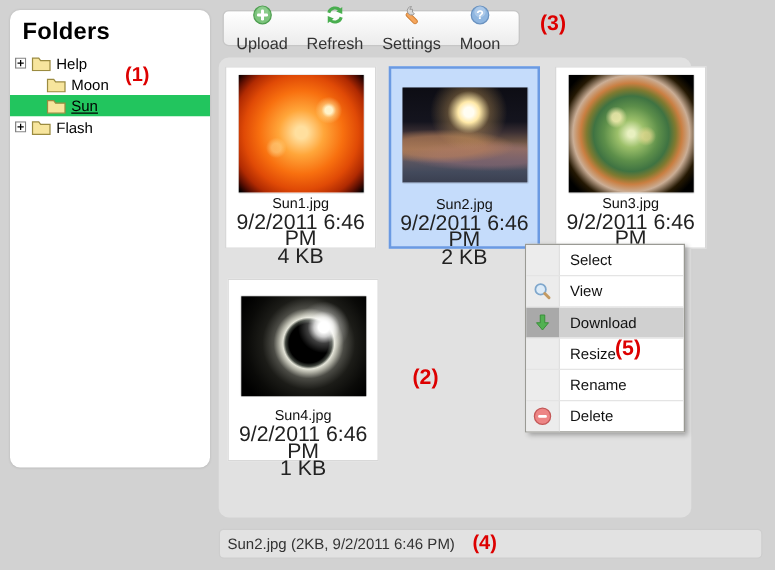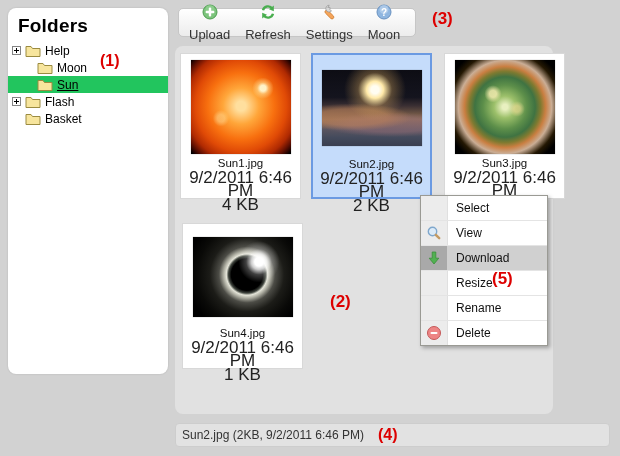--- a/index.html
+++ b/index.html
@@ -134,30 +134,20 @@
         </span>
         <span class="sp4"></span>
         <span class="tw">
           <svg width="16" height="13">
               <path d="M1 2.5 h5 l1.5 2 H15 v8 H1 z" fill="#f7e59d" stroke="#9b8b40"></path>
             </svg>
         </span>
         <span class="tree-label">Flash</span>
       </div>
 
-      <div class="tree-row">
-        <span class="sp13"></span>
-        <span class="sp4"></span>
-        <span class="tw">
-          <svg width="16" height="13">
-              <path d="M1 2.5 h5 l1.5 2 H15 v8 H1 z" fill="#f7e59d" stroke="#9b8b40"></path>
-            </svg>
-        </span>
-        <span class="tree-label">Basket</span>
-      </div>
     </div>
     <div class="ann" id="ann1">(1)</div>
   </div>
 
   <div id="toolbar">
     <div class="tb-btn">
       <span>
         <svg width="16" height="16">
             <circle cx="8" cy="8" r="7" fill="#7cc47c" stroke="#4e9e50"></circle>
             <circle cx="8" cy="5.5" r="4.5" fill="#9ad49a" opacity="0.6"></circle>

